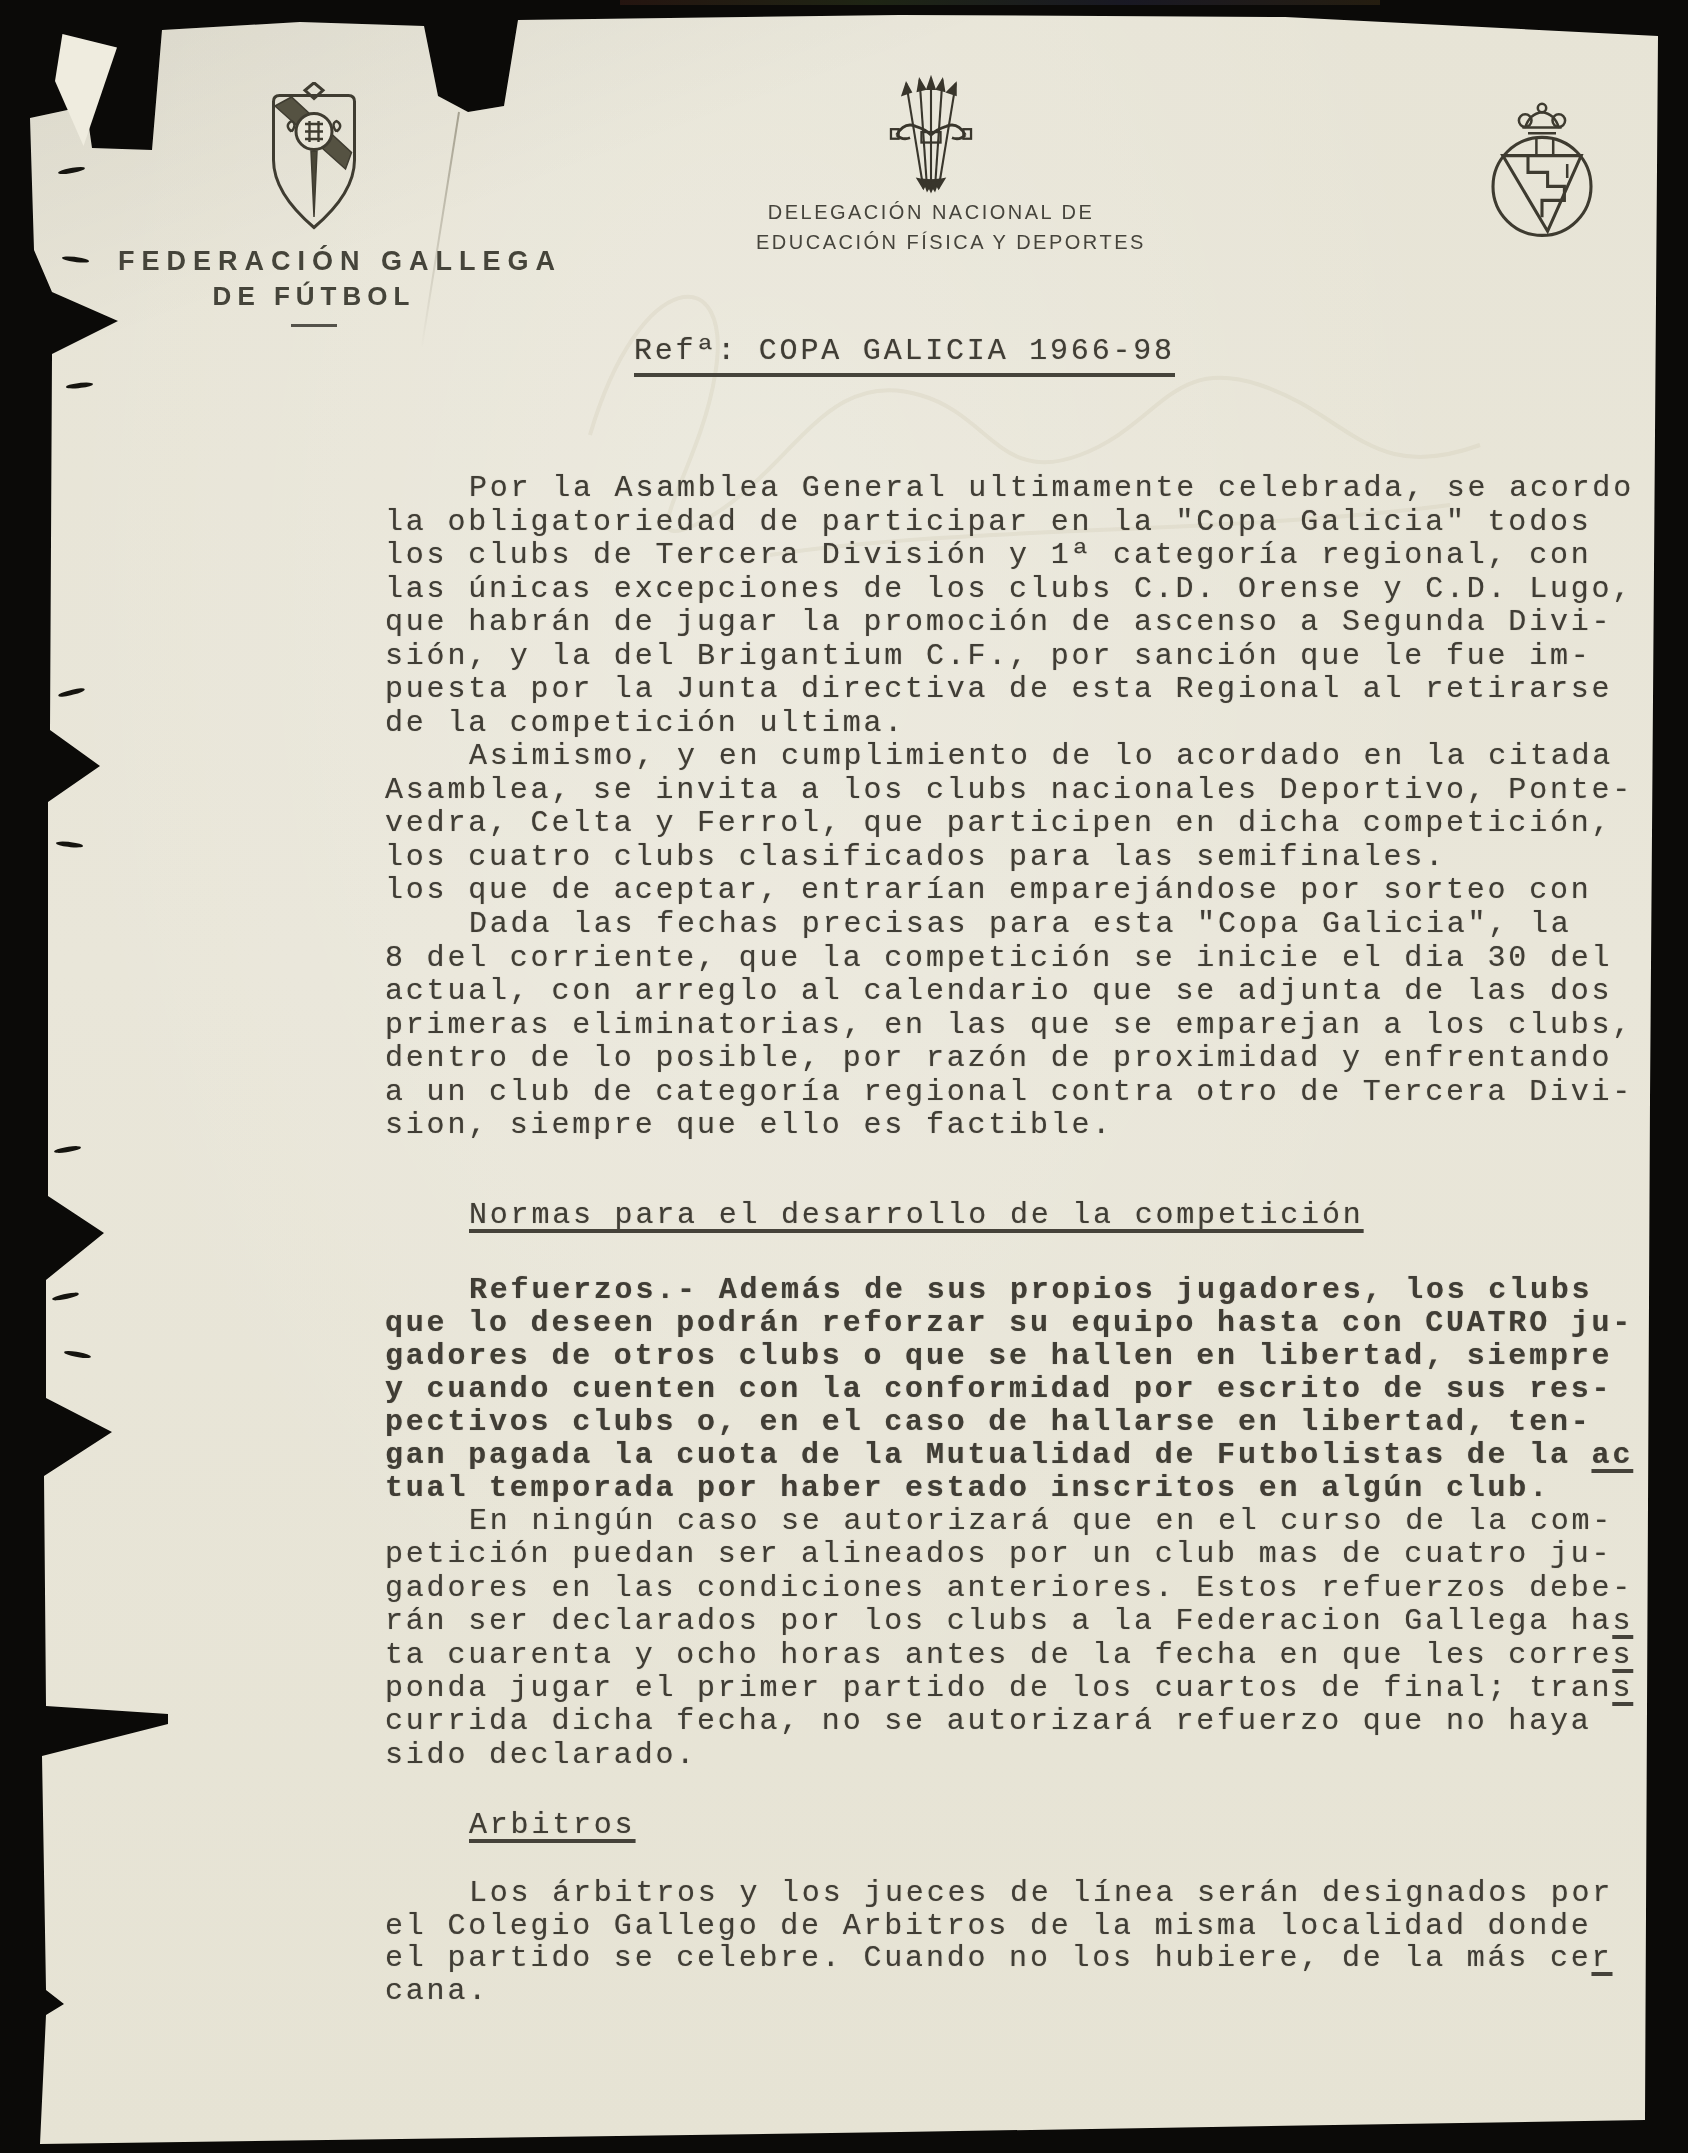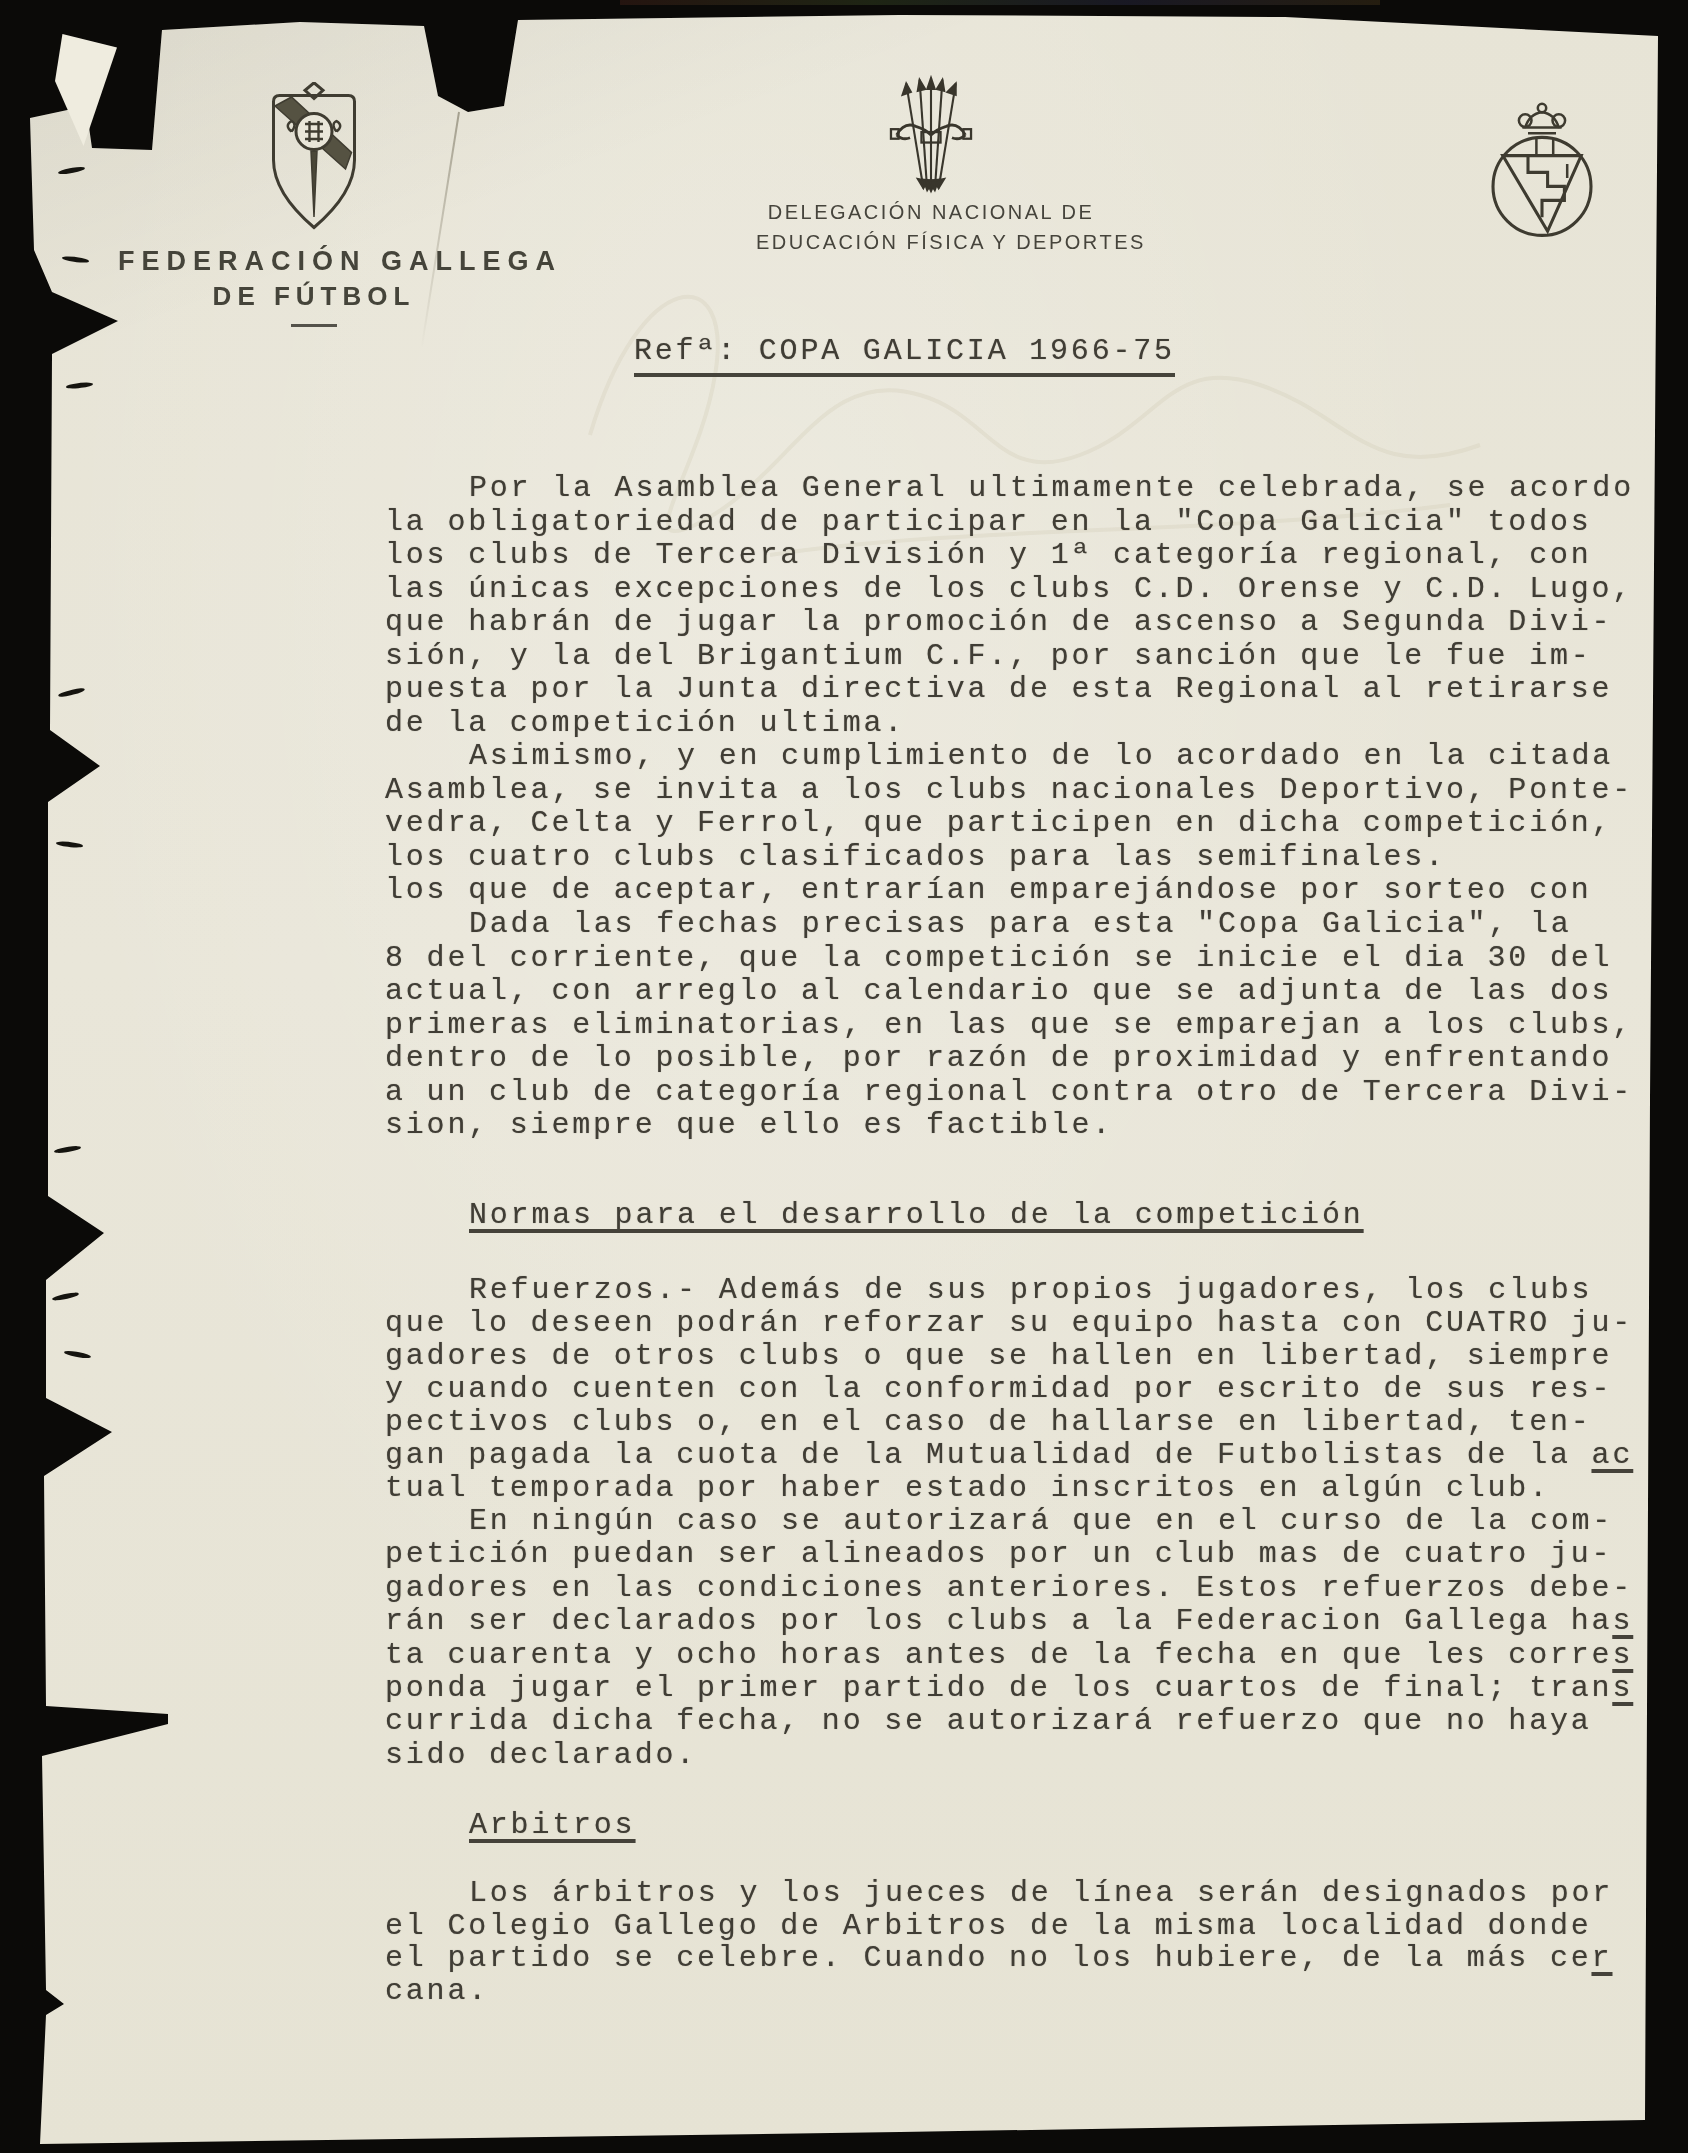--- a/index.html
+++ b/index.html
@@ -55,21 +55,21 @@
          border-bottom:4px solid #46443b;white-space:pre;}
   .block{position:absolute;left:385px;width:1280px;}
   .line{white-space:pre;}
   .indent{padding-left:84px;}
   .b-p1 .line,.b-p2 .line,.b-p3 .line{height:33.5px;line-height:33.5px;}
   .b-p4 .line{height:33px;line-height:33px;}
   .b-p5 .line{height:33.4px;line-height:33.4px;}
   .b-p6 .line{height:32.5px;line-height:32.5px;}
   .b-h .line{height:34px;line-height:34px;}
   .b-p1{top:472px;} .b-p2{top:740px;} .b-p3{top:908px;}
-  .b-h1{top:1198px;} .b-p4{top:1274px;} .b-p5{top:1505px;}
+  .b-h1{top:1198px;} .b-p4{top:1274px;font-weight:bold;} .b-p5{top:1505px;}
   .b-h2{top:1808px;} .b-p6{top:1877px;}
   .u{text-decoration:underline;text-decoration-thickness:3.5px;text-underline-offset:6px;
      text-decoration-color:#45423a;}
 </style>
 </head>
 <body>
 
 <div class="scan">
   <div class="scan-artifact"></div>
 
@@ -140,21 +140,21 @@
       </svg>
     </div>
 
     <svg class="ghost" width="1000" height="380" viewBox="0 0 1000 380">
       <g fill="none" stroke="#cdc6af" stroke-width="4" opacity="0.55">
         <path d="M70 210 C 120 40, 215 35, 195 150 C 180 245, 110 330, 175 300 C 270 255, 300 140, 400 170 C 470 190, 480 260, 560 230 C 640 200, 650 130, 740 160 C 830 190, 850 260, 960 220"></path>
         <path d="M250 330 C 450 300, 700 310, 930 280"></path>
       </g>
     </svg>
 
-    <div class="tw title">Refª: COPA GALICIA 1966-75</div>
+    <div class="tw title">Refª: COPA GALICIA 1966-98</div>
 
     <div class="tw block b-p1">
         <div class="line indent"><span>Por la Asamblea General ultimamente celebrada, se acordo</span></div>
         <div class="line"><span>la obligatoriedad de participar en la "Copa Galicia" todos</span></div>
         <div class="line"><span>los clubs de Tercera División y 1ª categoría regional, con</span></div>
         <div class="line"><span>las únicas excepciones de los clubs C.D. Orense y C.D. Lugo,</span></div>
         <div class="line"><span>que habrán de jugar la promoción de ascenso a Segunda Divi-</span></div>
         <div class="line"><span>sión, y la del Brigantium C.F., por sanción que le fue im-</span></div>
         <div class="line"><span>puesta por la Junta directiva de esta Regional al retirarse</span></div>
         <div class="line"><span>de la competición ultima.</span></div>

